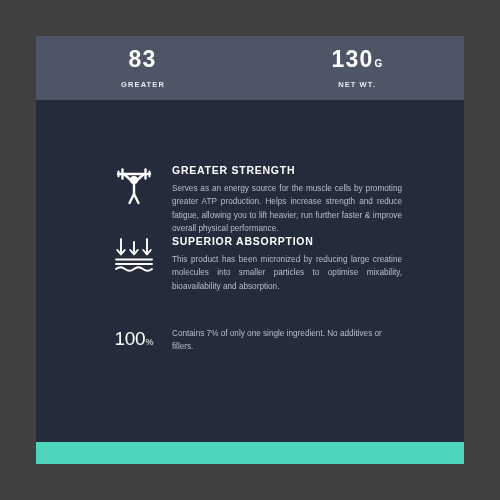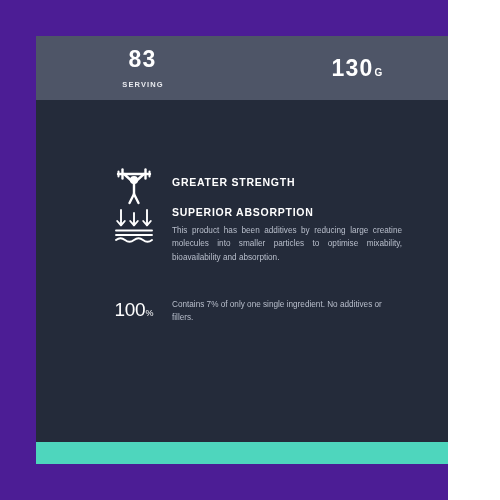--- a/index.html
+++ b/index.html
@@ -8,23 +8,23 @@
     background: #ffffff;
   }
   body {
     width: 500px;
     height: 500px;
     font-family: "Liberation Sans", sans-serif;
     -webkit-font-smoothing: antialiased;
   }
   .page {
     position: relative;
-    width: 448px;
+    width: 500px;
     height: 500px;
-    background: #4c1d95;
+    background: #404040;
     overflow: hidden;
   }
   .card {
     position: absolute;
     left: 36px;
     top: 36px;
     width: 428px;
     height: 428px;
     background: #242b3a;
     overflow: hidden;
@@ -74,21 +74,21 @@
     left: 0;
     top: 64px;
     width: 428px;
   }
   .feature {
     display: flex;
     align-items: flex-start;
     padding-left: 74px;
     padding-right: 62px;
   }
-  .feature.f-strength   { margin-top: 64px; align-items: center; }
+  .feature.f-strength   { margin-top: 64px; }
   .feature.f-absorption { }
   .feature.f-purity     { margin-top: 34px; }
 
   .feature-icon {
     width: 48px;
     flex: 0 0 48px;
     display: flex;
     justify-content: center;
     align-items: flex-start;
     padding-top: 2px;
@@ -146,28 +146,29 @@
 
 <div class="page">
   <div class="card">
 
     <div class="stats-band">
 
       <div class="stat">
         <div class="stat-value">
           <span>83</span><span class="stat-unit"></span>
         </div>
-        <div class="stat-label">SERVING</div>
+        <div class="stat-label">GREATER</div>
       </div>
 
 
       <div class="stat">
         <div class="stat-value">
           <span>130</span><span class="stat-unit">G</span>
         </div>
+        <div class="stat-label">NET WT.</div>
       </div>
 
     </div>
 
     <div class="features">
 
       <div class="feature f-strength">
         <div class="feature-icon">
           <svg width="42" height="40" viewBox="0 0 42 40" fill="none" stroke="#ffffff" stroke-width="2.4" stroke-linecap="round">
 
@@ -185,20 +186,21 @@
             <circle cx="21" cy="14" r="4.1" fill="#ffffff" stroke="none"></circle>
 
             <line x1="21" y1="18.5" x2="21" y2="28"></line>
 
             <line x1="21" y1="28" x2="16.5" y2="37"></line>
             <line x1="21" y1="28" x2="25.5" y2="37"></line>
           </svg>
         </div>
         <div class="feature-body">
           <div class="feature-title">GREATER STRENGTH</div>
+          <div class="feature-desc">Serves as an energy source for the muscle cells by promoting greater ATP production. Helps increase strength and reduce fatigue, allowing you to lift heavier, run further faster &amp; improve overall physical performance.</div>
         </div>
       </div>
 
       <div class="feature f-absorption">
         <div class="feature-icon">
           <svg width="42" height="36" viewBox="0 0 42 36" fill="none" stroke="#ffffff" stroke-width="1.9" stroke-linecap="round" stroke-linejoin="round">
 
             <line x1="8" y1="2" x2="8" y2="17"></line>
             <polyline points="4.2,13 8,17.4 11.8,13"></polyline>
 
@@ -209,21 +211,21 @@
             <polyline points="30.2,13 34,17.4 37.8,13"></polyline>
 
             <line x1="3" y1="22.5" x2="39" y2="22.5"></line>
             <line x1="3" y1="27" x2="39" y2="27"></line>
 
             <path d="M3 32 q4.5 -3.6 9 0 q4.5 3.6 9 0 q4.5 -3.6 9 0 q4.5 3.6 9 0"></path>
           </svg>
         </div>
         <div class="feature-body">
           <div class="feature-title">SUPERIOR ABSORPTION</div>
-          <div class="feature-desc">This product has been additives by reducing large creatine molecules into smaller particles to optimise mixability, bioavailability and absorption.</div>
+          <div class="feature-desc">This product has been micronized by reducing large creatine molecules into smaller particles to optimise mixability, bioavailability and absorption.</div>
         </div>
       </div>
 
       <div class="feature f-purity">
         <div class="icon-text">
           <span>100</span><span class="pct">%</span>
         </div>
         <div class="feature-body">
           <div class="feature-desc left">Contains 7% of only one single ingredient. No additives or fillers.</div>
         </div>

